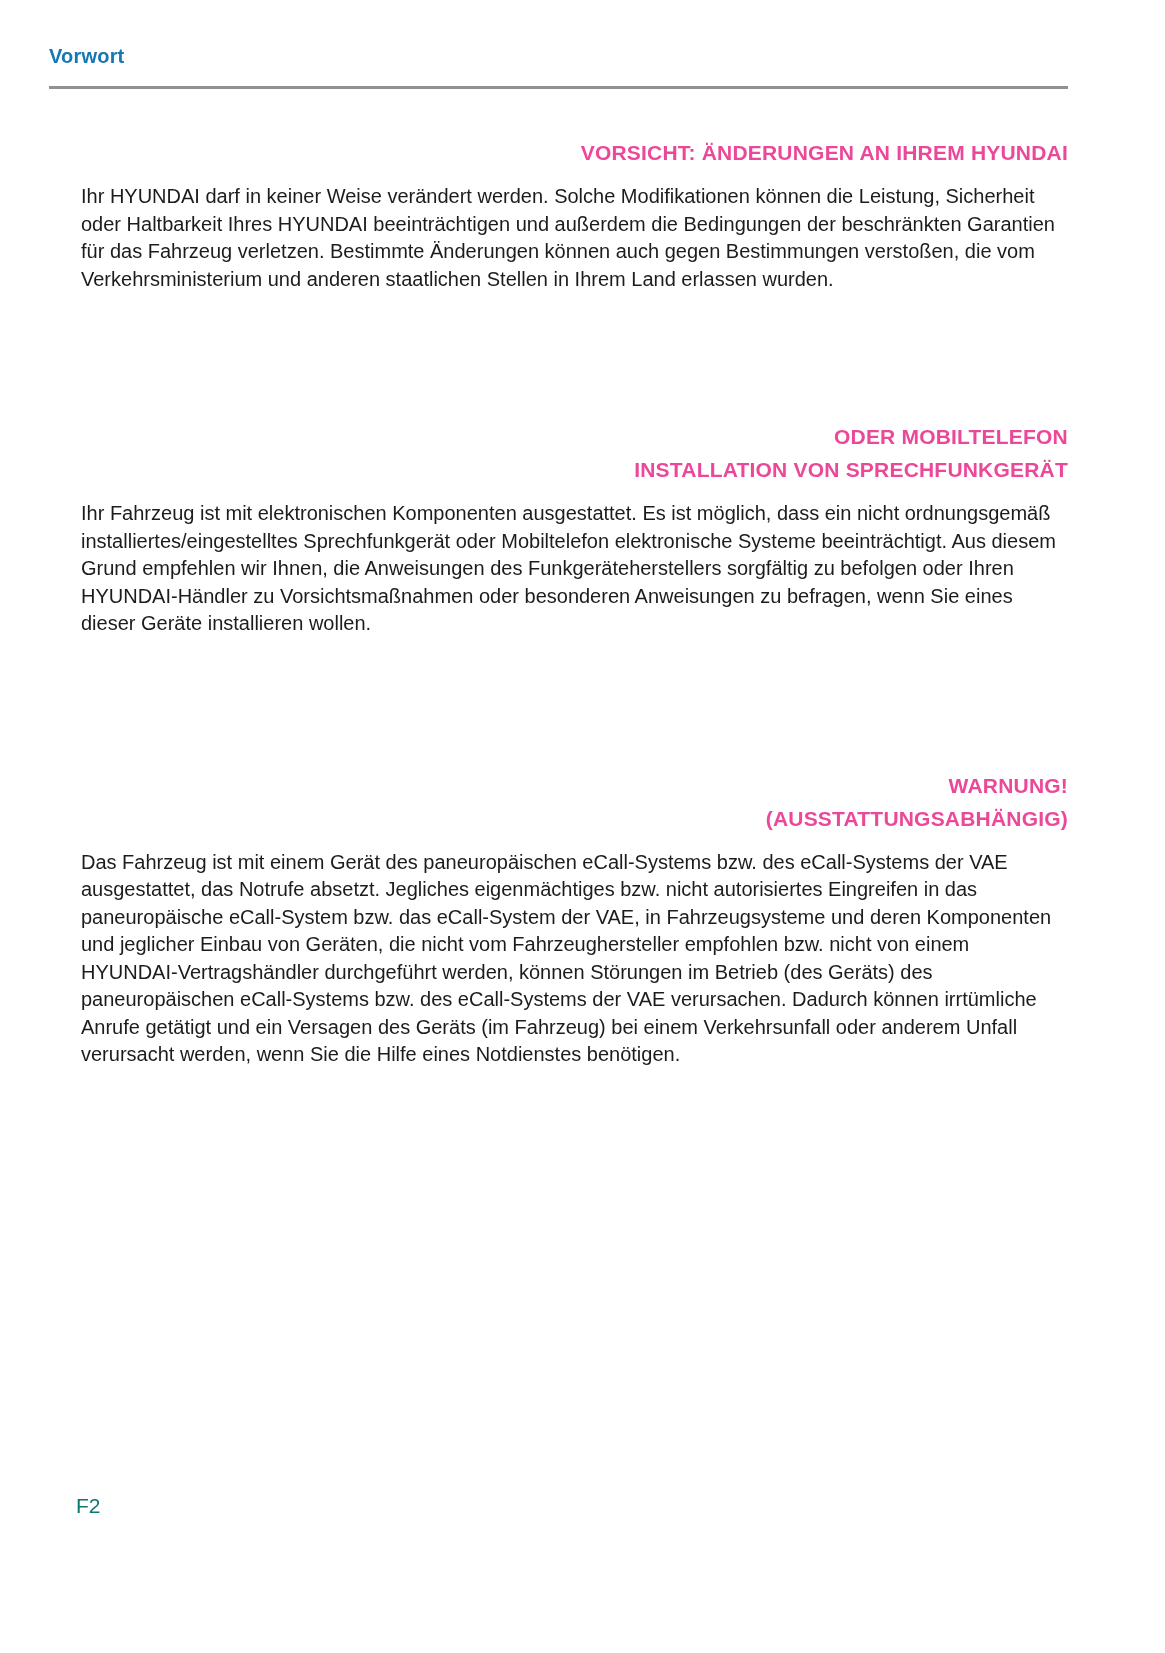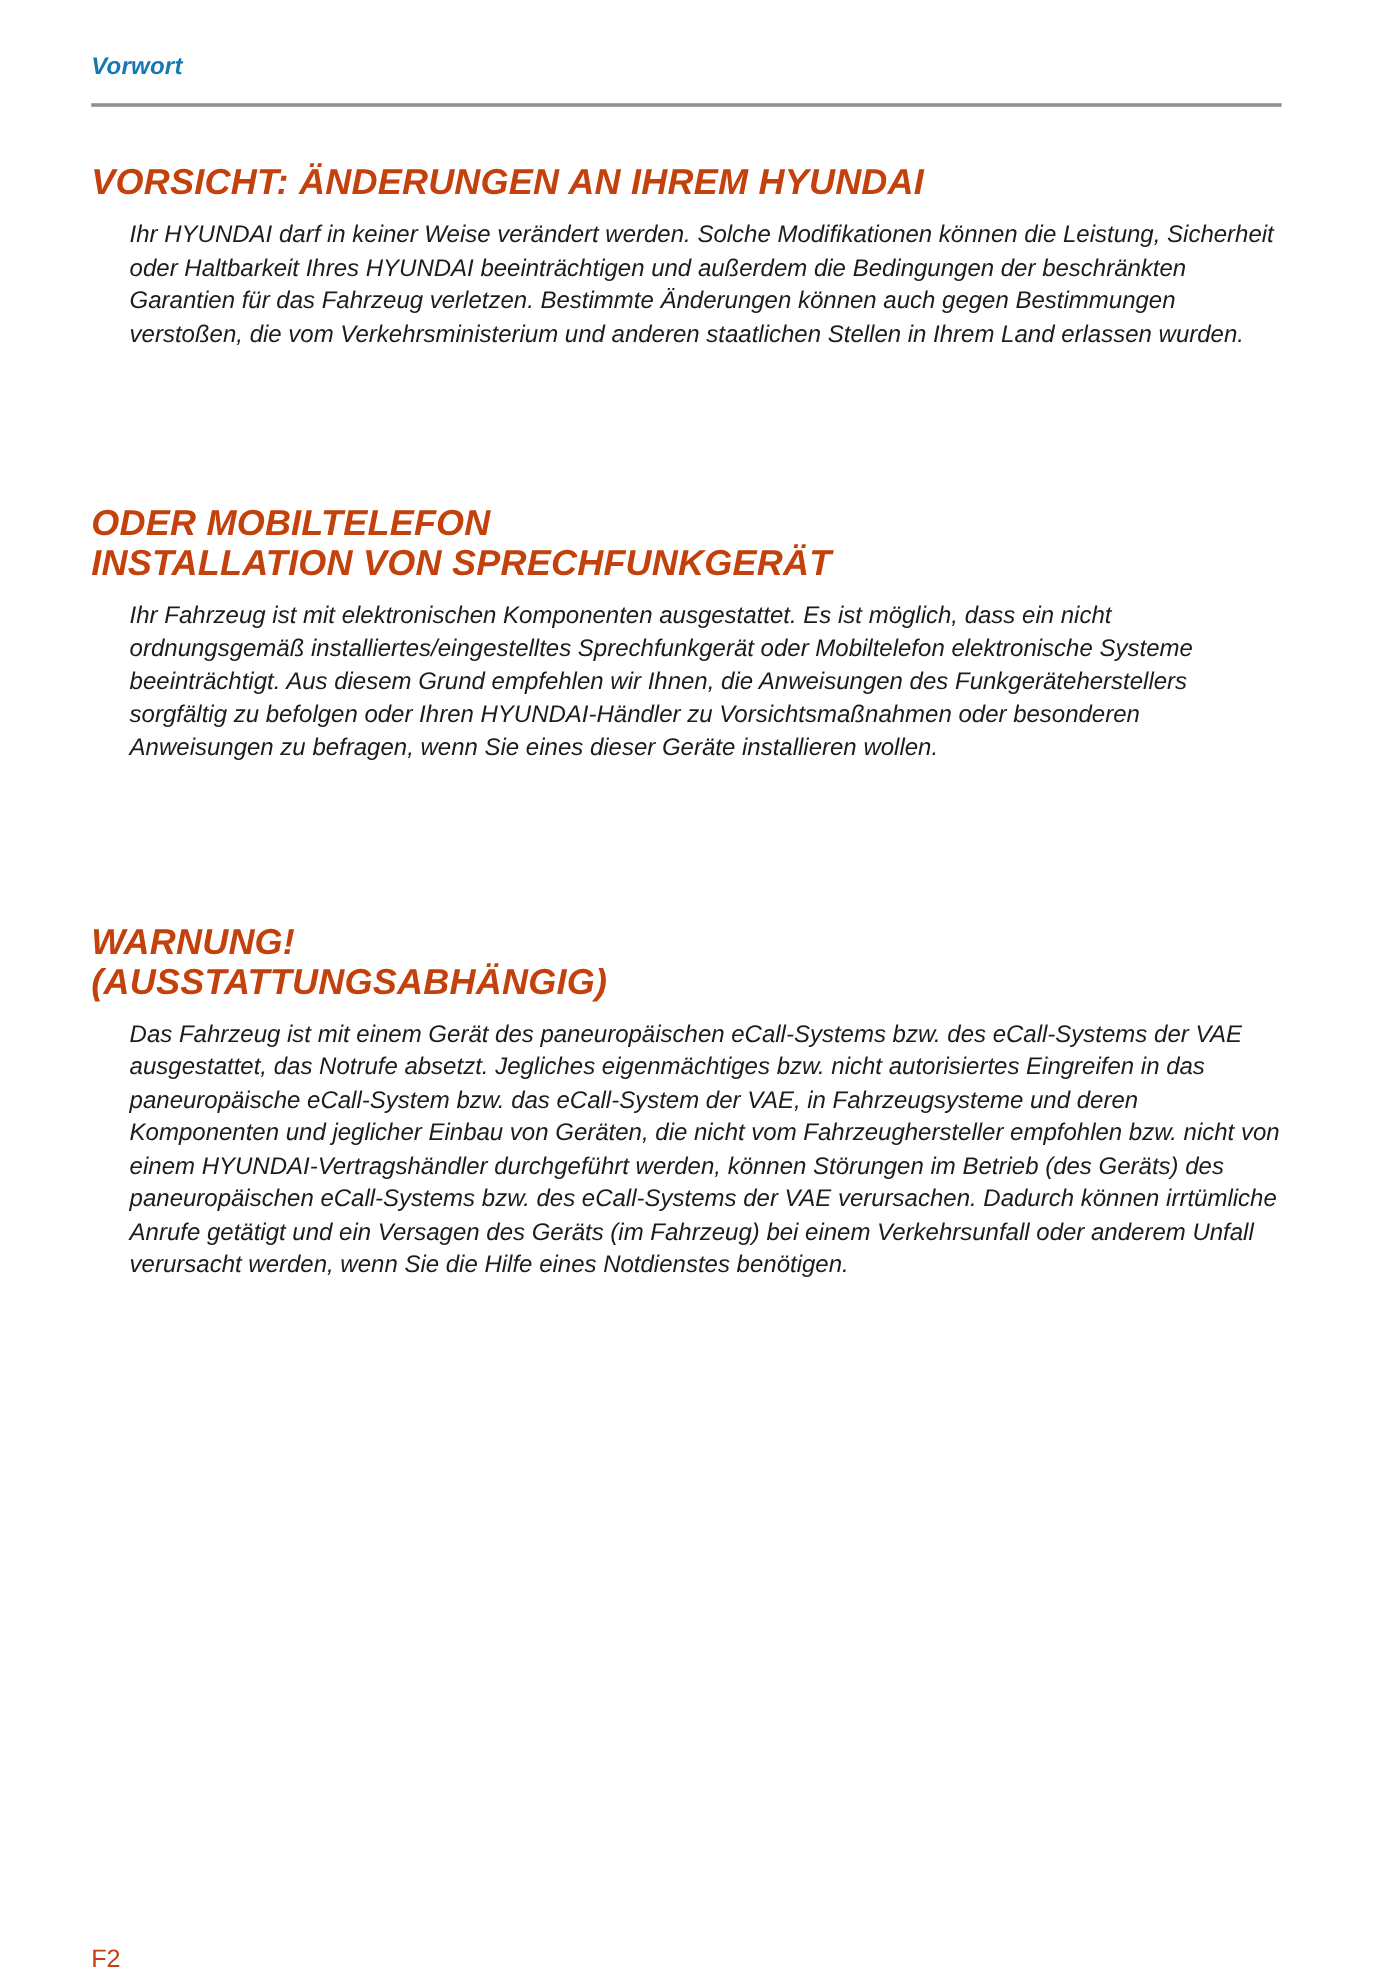--- a/index.html
+++ b/index.html
@@ -9,67 +9,66 @@
   }
   body {
     width: 1165px;
     height: 1653px;
     position: relative;
     font-family: "Liberation Sans", sans-serif;
     color: #1c1c1c;
     -webkit-font-smoothing: antialiased;
   }
   .page {
-    padding: 44px 76px 0 76px;
+    padding: 44px 76px 0 49px;
     box-sizing: border-box;
     width: 1144px;
-    font-style: italic;
   }
   .doc-header-title {
     color: #1578b3;
     font-size: 20px;
     font-weight: 700;
     letter-spacing: 0.2px;
     line-height: 24px;
   }
   .rule {
     height: 3px;
     background: #8e9091;
     margin-top: 18px;
     width: 100%;
   }
   .section { }
   .section-heading {
-    text-align: left;
-    color: #c2410c;
+    text-align: right;
+    color: #ec4899;
     font-weight: 700;
-    font-size: 30px;
+    font-size: 21px;
     line-height: 33px;
     letter-spacing: 0.2px;
   }
   .section-body {
     margin-top: 14px;
     margin-left: 32px;
   }
   .para {
     font-size: 20px;
     line-height: 27.5px;
     color: #1c1c1c;
     margin: 0 0 10px 0;
     text-align: left;
   }
   .sec-1 { margin-top: 47px; }
   .sec-2 { margin-top: 127px; }
   .sec-3 { margin-top: 131px; }
   .page-number {
     position: absolute;
     left: 76px;
-    top: 1621px;
+    top: 1494px;
     font-size: 21px;
-    color: #c2410c;
+    color: #0f766e;
   }
 </style>
 </head>
 <body>
 
 <div class="page">
 
   <div class="doc-header">
     <div class="doc-header-title">Vorwort</div>
     <div class="rule"></div>

